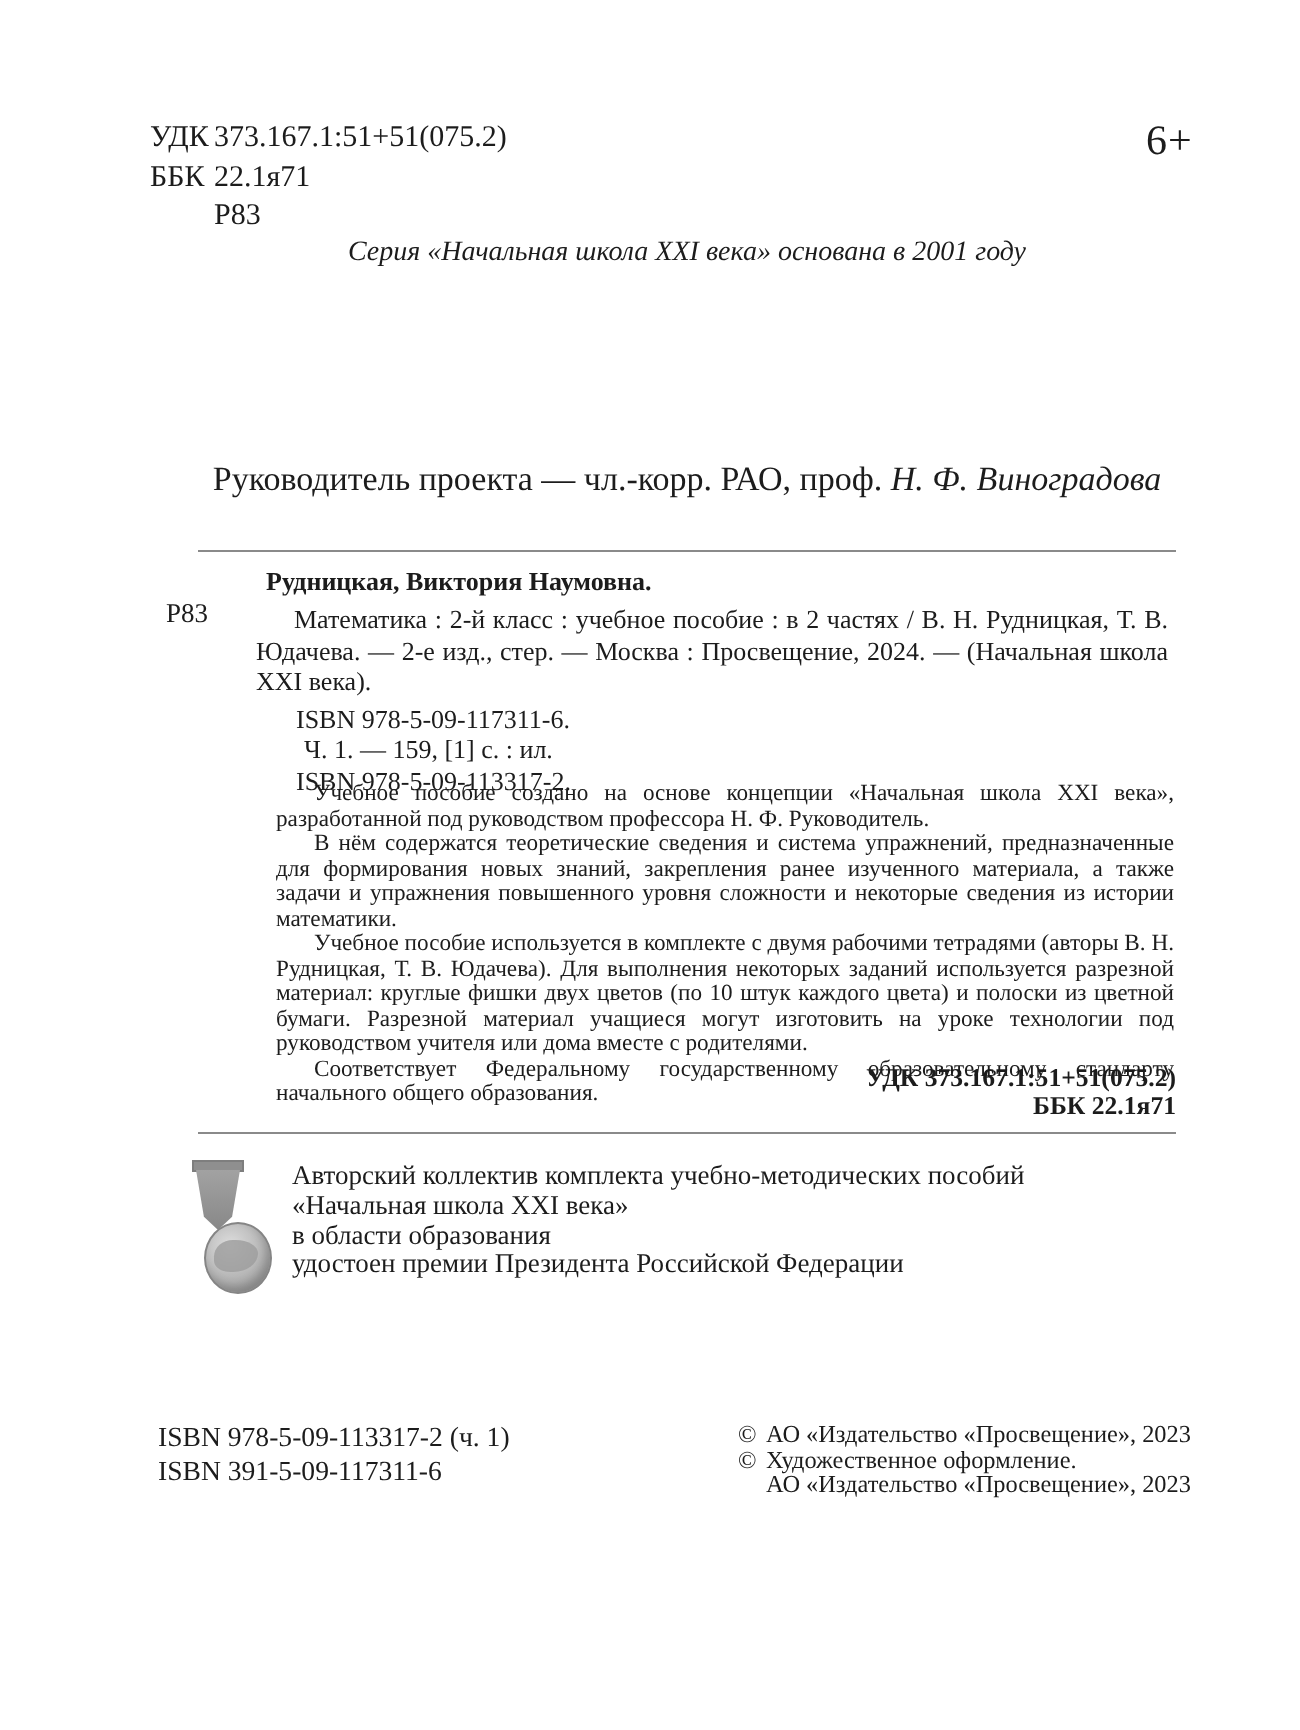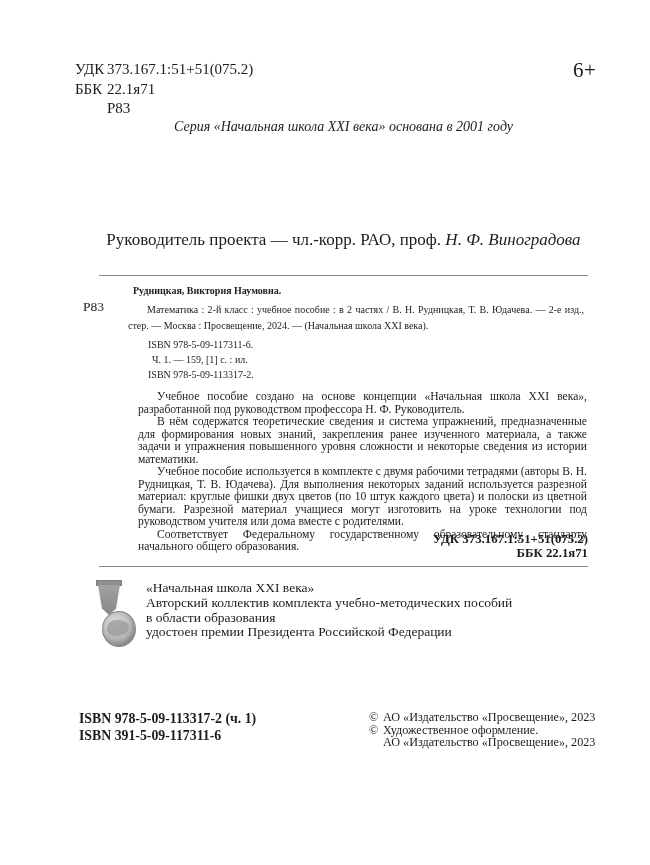--- a/index.html
+++ b/index.html
@@ -21,21 +21,21 @@
   
   #series{left:99px;top:119px;width:489px;text-align:center;font-style:italic;font-size:14px;}
   #lead{left:99px;top:230px;width:489px;text-align:center;font-size:17px;}
   #lead .lead-name{font-style:italic;}
 
   .rule{height:1px;background:#8a8a8a;width:489px;left:99px;}
   #rule1{top:275px;}
   #rule2{top:566px;}
 
   
-  #biblio{left:124px;top:283px;width:464px;font-size:10px;line-height:15.3px;}
+  #biblio{left:124px;top:283px;width:464px;font-size:13px;line-height:15.3px;}
   #biblio .author{font-weight:bold;padding-left:9px;}
   #biblio .descr{text-align:justify;text-indent:19px;margin:4px;}
   #biblio .isbn{padding-left:24px;}
   #biblio .part{padding-left:28px;}
   #biblio-gutter{left:83px;top:299px;font-size:13.5px;}
 
   
   #annotation{left:138px;top:391px;width:449px;font-size:11.6px;line-height:12.5px;text-align:justify;}
   #annotation p{margin:0;text-indent:19px;}
 
@@ -49,21 +49,21 @@
     clip-path:polygon(0 0,100% 0,82% 78%,50% 100%,18% 78%);}
   #medal .disc{position:absolute;left:6px;top:31px;width:34px;height:36px;border-radius:50%;
     background:radial-gradient(circle at 38% 32%,#dedede,#b4b4b4 55%,#949494 95%);
     border:1px solid #858585;box-sizing:border-box;
     box-shadow:inset -2px -3px 4px rgba(0,0,0,0.18);}
   #medal .relief{position:absolute;left:11px;top:40px;width:22px;height:16px;
     background:#9c9c9c;border-radius:46% 54% 60% 40% / 55% 45% 62% 38%;opacity:0.8;}
   #award-text{left:146px;top:581px;width:430px;font-size:13.5px;line-height:14.8px;}
 
   
-  #footer-isbn{left:79px;top:711px;font-weight:bold;font-size:13.8px;line-height:16.8px;}
+  #footer-isbn{left:79px;top:711px;font-weight:normal;font-size:13.8px;line-height:16.8px;}
   #copyright{left:369px;top:711px;font-size:12.2px;line-height:12.6px;}
   #copyright .c-row{display:flex;}
   #copyright .c-sym{display:inline-block;width:14px;flex:0 0 14px;}
 </style>
 </head>
 <body>
 
 <div class="abs" id="top-codes">
   <div><span class="label">УДК</span><span>373.167.1:51+51(075.2)</span></div>
   <div><span class="label">ББК</span><span>22.1я71</span></div>
@@ -101,22 +101,22 @@
 
 <div class="abs rule" id="rule2"></div>
 
 <div class="abs" id="medal">
   <div class="bar"></div>
   <div class="ribbon"></div>
   <div class="disc"></div>
   <div class="relief"></div>
 </div>
 <div class="abs" id="award-text">
+  <div>Авторский коллектив комплекта учебно-методических пособий</div>
   <div>«Начальная школа XXI века»</div>
-  <div>Авторский коллектив комплекта учебно-методических пособий</div>
   <div>в области образования</div>
   <div>удостоен премии Президента Российской Федерации</div>
 </div>
 
 <div class="abs" id="footer-isbn">
   <div>ISBN 978-5-09-113317-2 (ч. 1)</div>
   <div>ISBN 391-5-09-117311-6</div>
 </div>
 
 <div class="abs" id="copyright">

